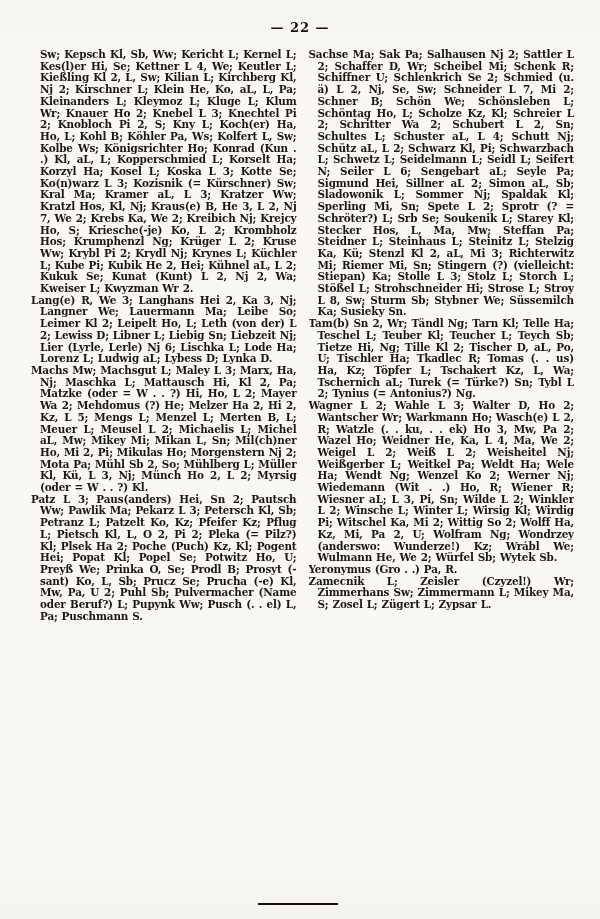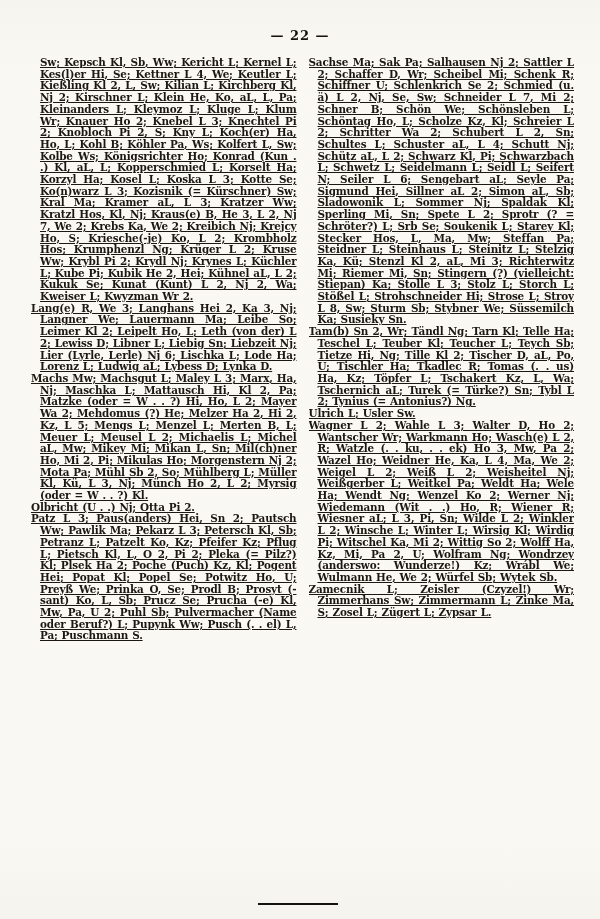--- a/index.html
+++ b/index.html
@@ -10,31 +10,30 @@
   }
   .page{
     width:600px;height:919px;position:relative;
     background:#f9f7f2;
     background-image:linear-gradient(180deg,#f6f4ee 0%,#faf8f3 8%,#faf8f3 92%,#f5f3ed 100%);
     color:#1d1712;
     box-sizing:border-box;
   }
   .page-header{
     text-align:center;
-    padding-top:28px;
+    padding-top:20px;
     font-size:13px;
     font-weight:bold;
     letter-spacing:1px;
     color:#14100c;
   }
   .columns{
     display:flex;
     gap:12px;
     padding:14px 26px 0 31px;
-    text-decoration:underline;
   }
   .col{
     width:266px;
     height:830px;
     overflow:hidden;
     text-align:justify;
     font-size:10.4px;
     line-height:11.7px;
     font-weight:bold;
     letter-spacing:-0.15px;
@@ -64,29 +63,28 @@
 <div class="page">
 
   <div class="page-header">— 22 —</div>
 
   <div class="columns">
 
     <div class="col">
       <p class="cont">Sw; Kepsch Kl, Sb, Ww; Kericht L; Kernel L; Kes(l)er Hi, Se; Kettner L 4, We; Keutler L; Kießling Kl 2, L, Sw; Kilian L; Kirchberg Kl, Nj 2; Kirschner L; Klein He, Ko, aL, L, Pa; Kleinanders L; Kleymoz L; Kluge L; Klum Wr; Knauer Ho 2; Knebel L 3; Knechtel Pi 2; Knobloch Pi 2, S; Kny L; Koch(er) Ha, Ho, L; Kohl B; Köhler Pa, Ws; Kolfert L, Sw; Kolbe Ws; Königsrichter Ho; Konrad (Kun . .) Kl, aL, L; Kopperschmied L; Korselt Ha; Korzyl Ha; Kosel L; Koska L 3; Kotte Se; Ko(n)warz L 3; Kozisnik (= Kürschner) Sw; Kral Ma; Kramer aL, L 3; Kratzer Ww; Kratzl Hos, Kl, Nj; Kraus(e) B, He 3, L 2, Nj 7, We 2; Krebs Ka, We 2; Kreibich Nj; Krejcy Ho, S; Kriesche(-je) Ko, L 2; Krombholz Hos; Krumphenzl Ng; Krüger L 2; Kruse Ww; Krybl Pi 2; Krydl Nj; Krynes L; Küchler L; Kube Pi; Kubik He 2, Hei; Kühnel aL, L 2; Kukuk Se; Kunat (Kunt) L 2, Nj 2, Wa; Kweiser L; Kwyzman Wr 2.</p>
       <p>Lang(e) R, We 3; Langhans Hei 2, Ka 3, Nj; Langner We; Lauermann Ma; Leibe So; Leimer Kl 2; Leipelt Ho, L; Leth (von der) L 2; Lewiss D; Libner L; Liebig Sn; Liebzeit Nj; Lier (Lyrle, Lerle) Nj 6; Lischka L; Lode Ha; Lorenz L; Ludwig aL; Lybess D; Lynka D.</p>
       <p>Machs Mw; Machsgut L; Maley L 3; Marx, Ha, Nj; Maschka L; Mattausch Hi, Kl 2, Pa; Matzke (oder = W . . ?) Hi, Ho, L 2; Mayer Wa 2; Mehdomus (?) He; Melzer Ha 2, Hi 2, Kz, L 5; Mengs L; Menzel L; Merten B, L; Meuer L; Meusel L 2; Michaelis L; Michel aL, Mw; Mikey Mi; Mikan L, Sn; Mil(ch)ner Ho, Mi 2, Pi; Mikulas Ho; Morgenstern Nj 2; Mota Pa; Mühl Sb 2, So; Mühlberg L; Müller Kl, Kü, L 3, Nj; Münch Ho 2, L 2; Myrsig (oder = W . . ?) Kl.</p>
-      <p>Olbricht (U . .) Nj; Otta Pi 2.</p>
       <p>Patz L 3; Paus(anders) Hei, Sn 2; Pautsch Ww; Pawlik Ma; Pekarz L 3; Petersch Kl, Sb; Petranz L; Patzelt Ko, Kz; Pfeifer Kz; Pflug L; Pietsch Kl, L, O 2, Pi 2; Pleka (= Pilz?) Kl; Plsek Ha 2; Poche (Puch) Kz, Kl; Pogent Hei; Popat Kl; Popel Se; Potwitz Ho, U; Preyß We; Prinka O, Se; Prodl B; Prosyt (-sant) Ko, L, Sb; Prucz Se; Prucha (-e) Kl, Mw, Pa, U 2; Puhl Sb; Pulvermacher (Name oder Beruf?) L; Pupynk Ww; Pusch (. . el) L, Pa; Puschmann S.</p>
     </div>
 
     <div class="col">
       <p>Sachse Ma; Sak Pa; Salhausen Nj 2; Sattler L 2; Schaffer D, Wr; Scheibel Mi; Schenk R; Schiffner U; Schlenkrich Se 2; Schmied (u. ä) L 2, Nj, Se, Sw; Schneider L 7, Mi 2; Schner B; Schön We; Schönsleben L; Schöntag Ho, L; Scholze Kz, Kl; Schreier L 2; Schritter Wa 2; Schubert L 2, Sn; Schultes L; Schuster aL, L 4; Schutt Nj; Schütz aL, L 2; Schwarz Kl, Pi; Schwarzbach L; Schwetz L; Seidelmann L; Seidl L; Seifert N; Seiler L 6; Sengebart aL; Seyle Pa; Sigmund Hei, Sillner aL 2; Simon aL, Sb; Sladowonik L; Sommer Nj; Spaldak Kl; Sperling Mi, Sn; Spete L 2; Sprotr (? = Schröter?) L; Srb Se; Soukenik L; Starey Kl; Stecker Hos, L, Ma, Mw; Steffan Pa; Steidner L; Steinhaus L; Steinitz L; Stelzig Ka, Kü; Stenzl Kl 2, aL, Mi 3; Richterwitz Mi; Riemer Mi, Sn; Stingern (?) (vielleicht: Stiepan) Ka; Stolle L 3; Stolz L; Storch L; Stößel L; Strohschneider Hi; Strose L; Stroy L 8, Sw; Sturm Sb; Stybner We; Süssemilch Ka; Susieky Sn.</p>
       <p>Tam(b) Sn 2, Wr; Tändl Ng; Tarn Kl; Telle Ha; Teschel L; Teuber Kl; Teucher L; Teych Sb; Tietze Hi, Ng; Tille Kl 2; Tischer D, aL, Po, U; Tischler Ha; Tkadlec R; Tomas (. . us) Ha, Kz; Töpfer L; Tschakert Kz, L, Wa; Tschernich aL; Turek (= Türke?) Sn; Tybl L 2; Tynius (= Antonius?) Ng.</p>
-      <p>Ulrich L; Usler Sw.</p>
       <p>Wagner L 2; Wahle L 3; Walter D, Ho 2; Wantscher Wr; Warkmann Ho; Wasch(e) L 2, R; Watzle (. . ku, . . ek) Ho 3, Mw, Pa 2; Wazel Ho; Weidner He, Ka, L 4, Ma, We 2; Weigel L 2; Weiß L 2; Weisheitel Nj; Weißgerber L; Weitkel Pa; Weldt Ha; Wele Ha; Wendt Ng; Wenzel Ko 2; Werner Nj; Wiedemann (Wit . .) Ho, R; Wiener R; Wiesner aL; L 3, Pi, Sn; Wilde L 2; Winkler L 2; Winsche L; Winter L; Wirsig Kl; Wirdig Pi; Witschel Ka, Mi 2; Wittig So 2; Wolff Ha, Kz, Mi, Pa 2, U; Wolfram Ng; Wondrzey (anderswo: Wunderze!) Kz; Wrábl We; Wulmann He, We 2; Würfel Sb; Wytek Sb.</p>
-      <p>Zamecnik L; Zeisler (Czyzel!) Wr; Zimmerhans Sw; Zimmermann L; Zinke Ma, S; Zosel L; Zügert L; Zypsar L.</p>
+      <p>Yeronymus (Gro . .) Pa, R.</p>
+      <p>Zamecnik L; Zeisler (Czyzel!) Wr; Zimmerhans Sw; Zimmermann L; Mikey Ma, S; Zosel L; Zügert L; Zypsar L.</p>
     </div>
 
   </div>
 
   <div class="end-rule"></div>
 
 </div>
 
 </body></html>

